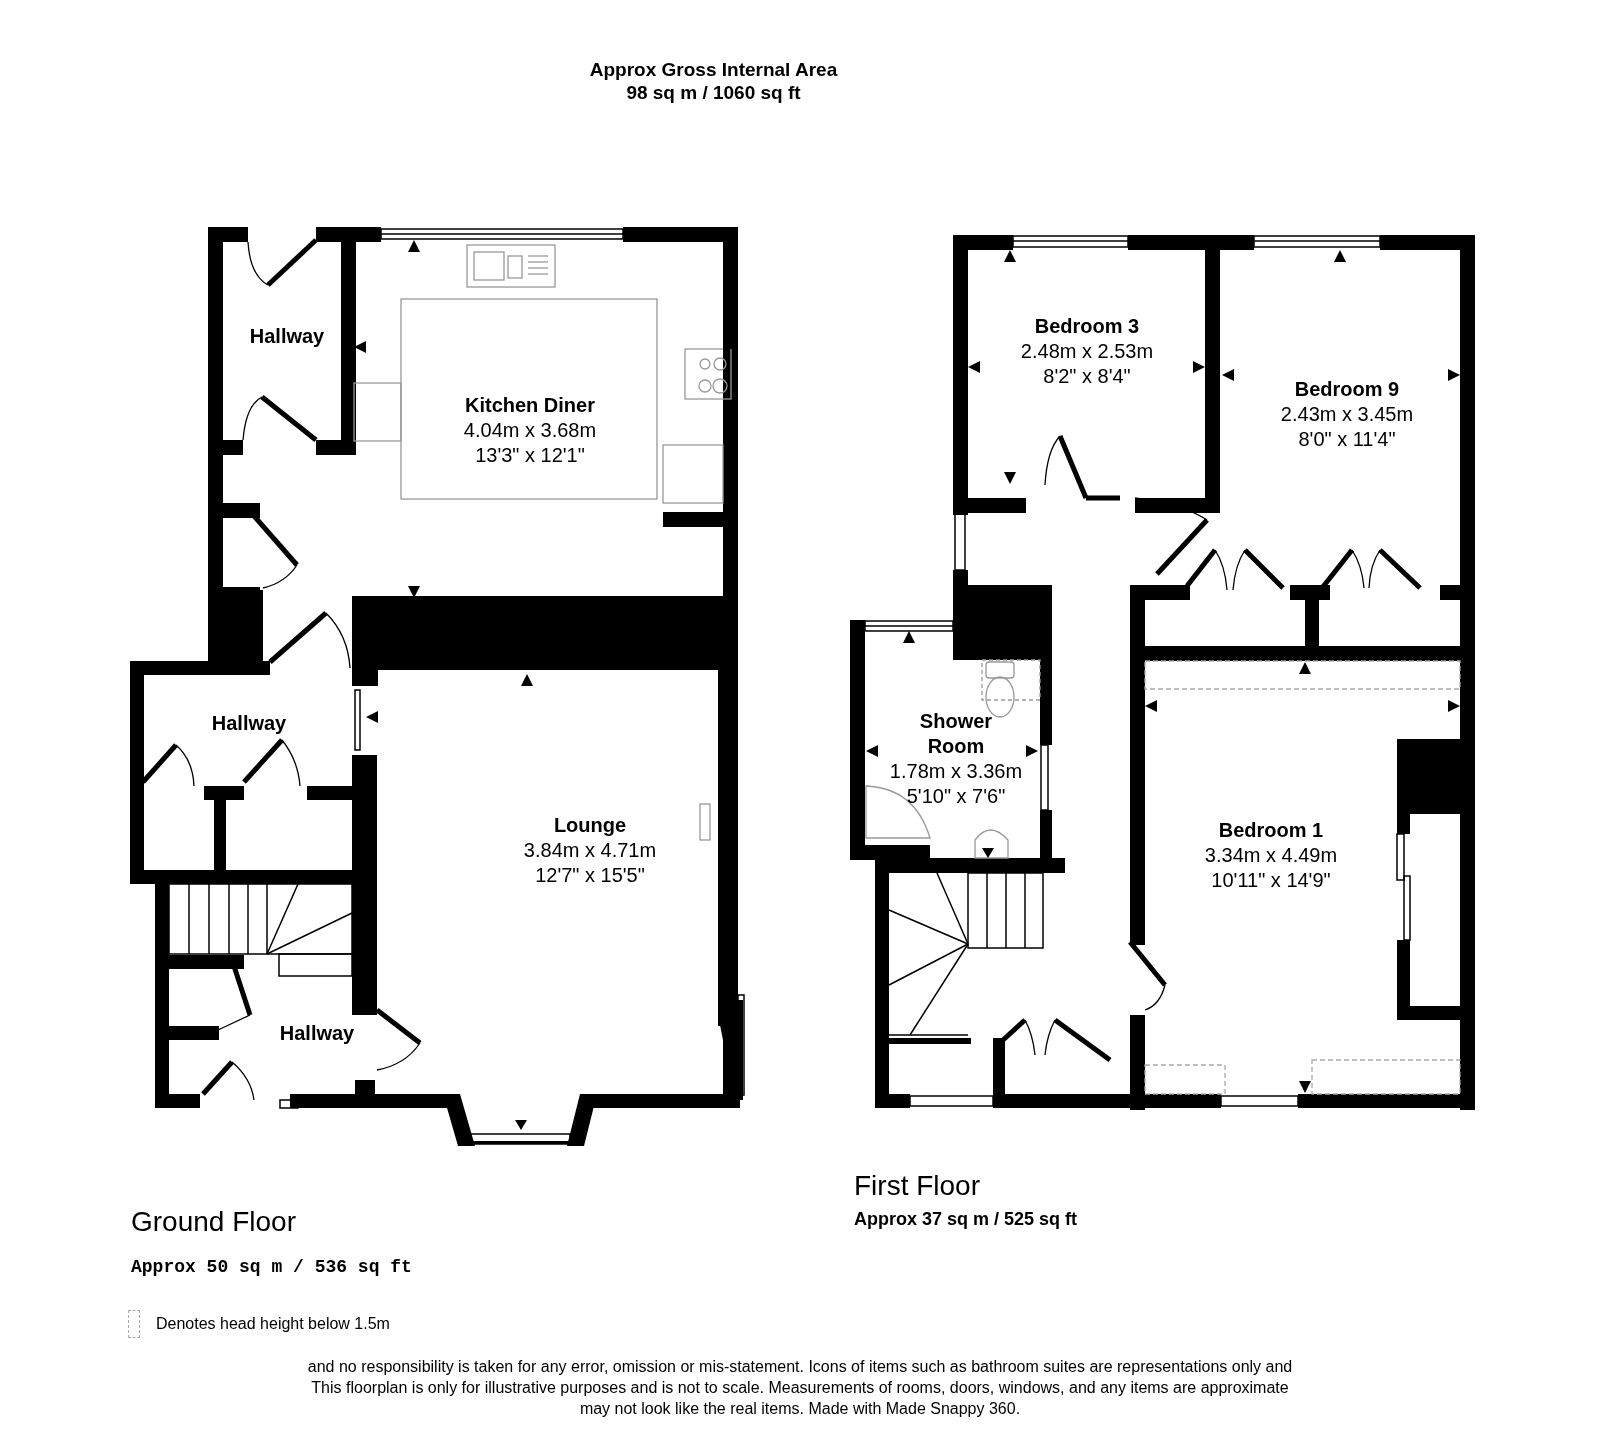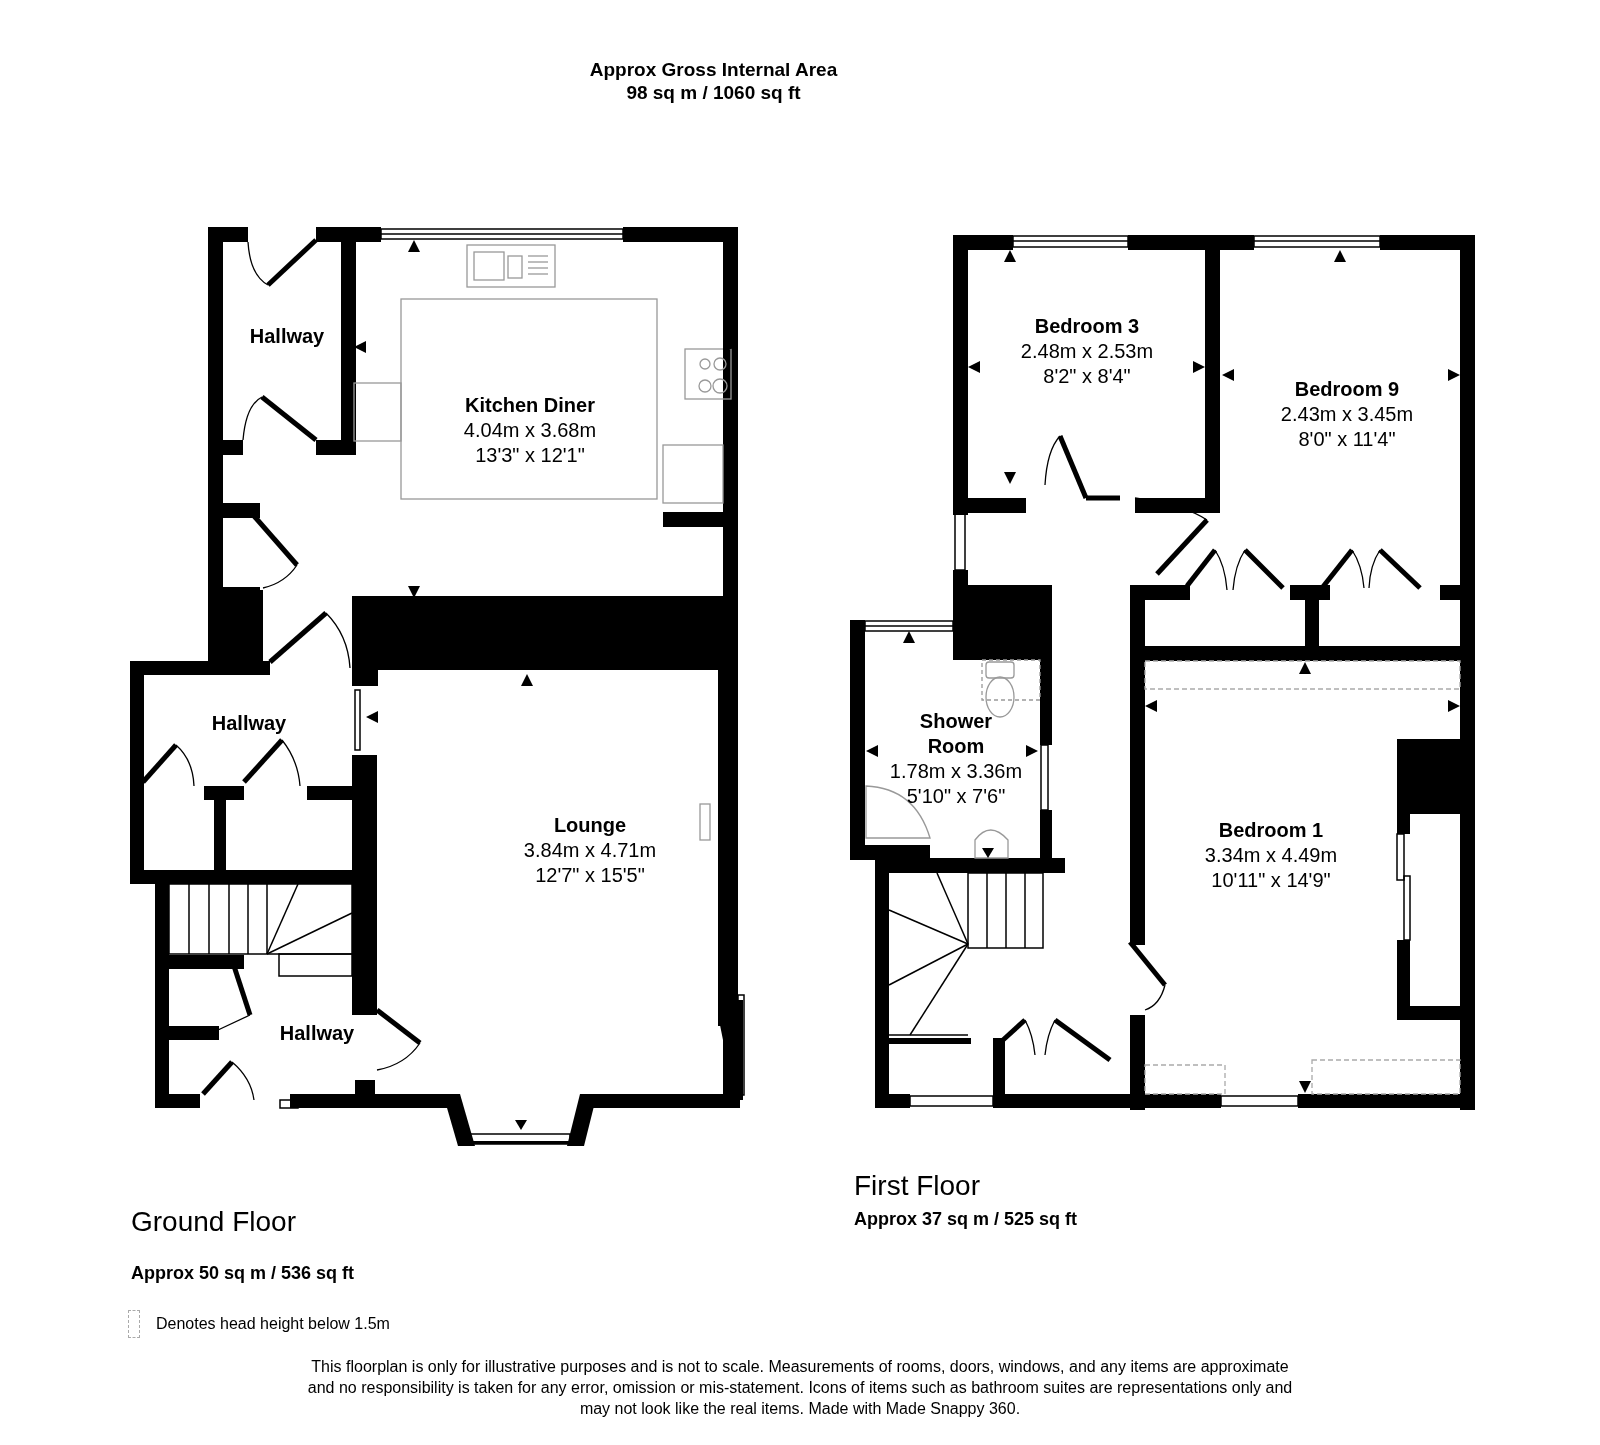--- a/index.html
+++ b/index.html
@@ -308,29 +308,29 @@
   <div class="dim">5'10" x 7'6"</div>
 </div>
 <div class="room" style="left:1271px; top:818px;">
   <div class="name">Bedroom 1</div>
   <div class="dim">3.34m x 4.49m</div>
   <div class="dim">10'11" x 14'9"</div>
 </div>
 
 <div class="abs" style="left:131px; top:1206px;">
   <div class="floor-title">Ground Floor</div>
-  <div class="floor-area" style="margin-top:24px;">Approx 50 sq m / 536 sq ft</div>
+  <div class="floor-area" style="margin-top:18px;font-family:Liberation Mono, monospace;">Approx 50 sq m / 536 sq ft</div>
 </div>
 <div class="abs" style="left:854px; top:1170px;">
   <div class="floor-title">First Floor</div>
   <div class="floor-area" style="margin-top:6px;">Approx 37 sq m / 525 sq ft</div>
 </div>
 
 <div class="abs legend">
   <div class="legend-box"></div>
   <span>Denotes head height below 1.5m</span>
 </div>
 
 <div class="abs disclaimer">
+  <div>and no responsibility is taken for any error, omission or mis-statement. Icons of items such as bathroom suites are representations only and</div>
   <div>This floorplan is only for illustrative purposes and is not to scale. Measurements of rooms, doors, windows, and any items are approximate</div>
-  <div>and no responsibility is taken for any error, omission or mis-statement. Icons of items such as bathroom suites are representations only and</div>
   <div>may not look like the real items. Made with Made Snappy 360.</div>
 </div>
 
 </body></html>

